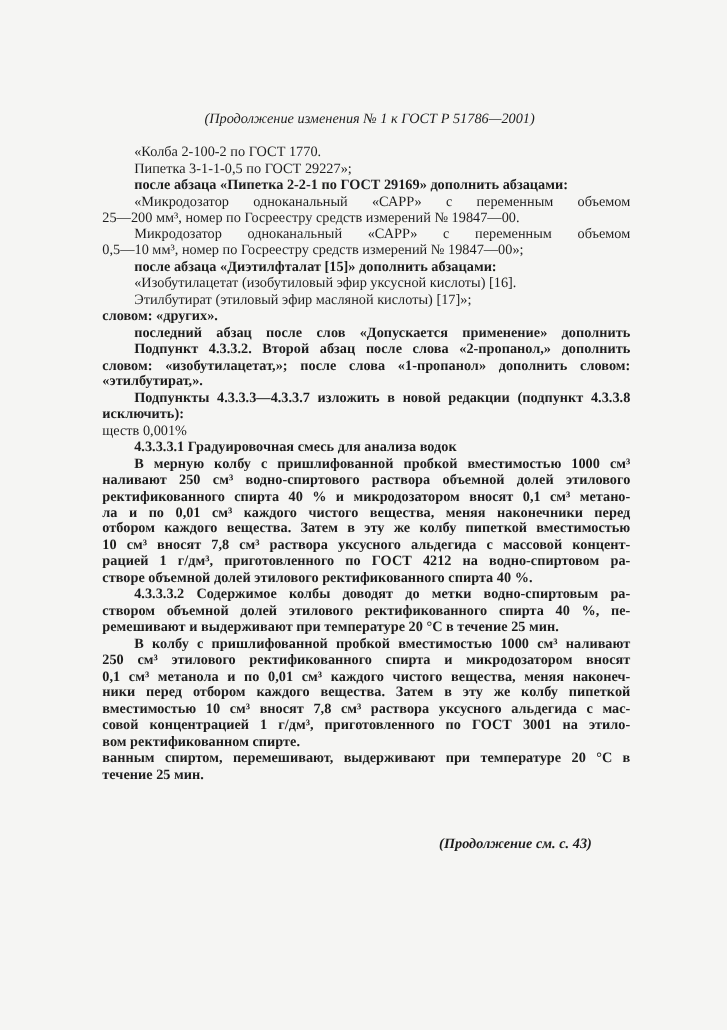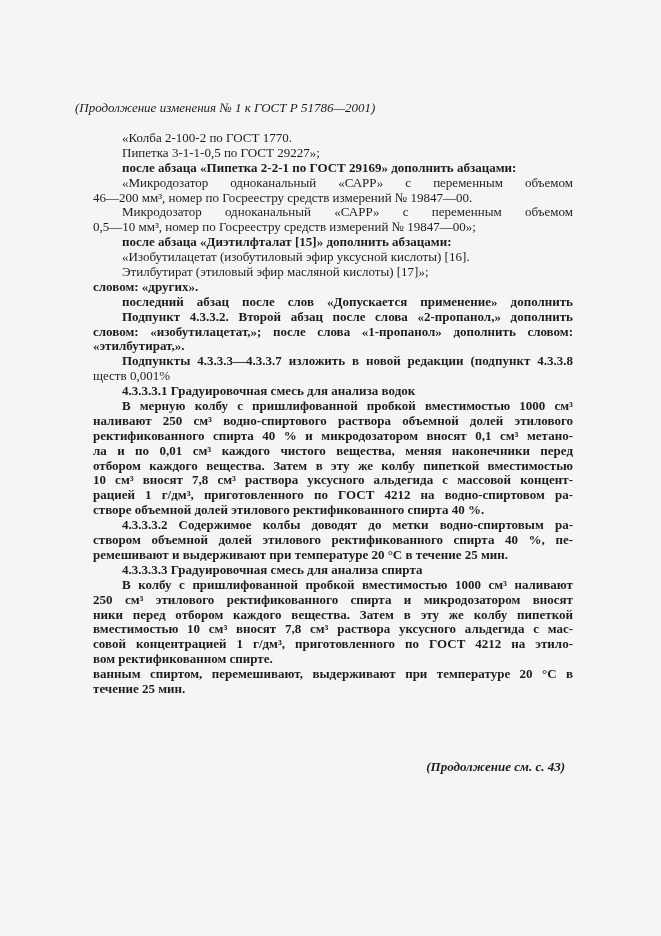--- a/index.html
+++ b/index.html
@@ -15,23 +15,23 @@
     position: relative;
     overflow: hidden;
   }
   .page {
     position: absolute;
     inset: 0;
   }
   .header-note {
     position: absolute;
     top: 100px;
-    left: 75px;
+    left: 105px;
     width: 462px;
-    text-align: left;
+    text-align: center;
     font-style: italic;
     font-size: 13px;
     white-space: nowrap;
   }
   .doc-body {
     position: absolute;
     top: 131px;
     left: 93px;
     width: 480px;
     font-size: 13px;
@@ -50,72 +50,73 @@
   }
   .text-line.indent {
     padding-left: 29px;
   }
   .text-line.bold {
     font-weight: normal;
   }
   .footer-note {
     position: absolute;
     top: 759px;
-    left: 103px;
+    left: 76px;
     width: 462px;
     text-align: right;
     font-style: italic;
     font-size: 13px;
     font-weight: 600;
     white-space: nowrap;
   }
 </style>
 </head>
 <body>
 
 <div class="page">
 
   <div class="header-note">(Продолжение изменения № 1 к ГОСТ Р 51786—2001)</div>
 
   <div class="doc-body">
       <div class="text-line bold indent">«Колба 2-100-2 по ГОСТ 1770.</div>
       <div class="text-line bold indent">Пипетка 3-1-1-0,5 по ГОСТ 29227»;</div>
       <div class="text-line indent">после абзаца «Пипетка 2-2-1 по ГОСТ 29169» дополнить абзацами:</div>
       <div class="text-line bold indent justify">«Микродозатор одноканальный «САРР» с переменным объемом</div>
-      <div class="text-line bold">46—200 мм³, номер по Госреестру средств измерений № 19847—00.</div>
+      <div class="text-line bold">25—200 мм³, номер по Госреестру средств измерений № 19847—00.</div>
       <div class="text-line bold indent justify">Микродозатор одноканальный «САРР» с переменным объемом</div>
       <div class="text-line bold">0,5—10 мм³, номер по Госреестру средств измерений № 19847—00»;</div>
       <div class="text-line indent">после абзаца «Диэтилфталат [15]» дополнить абзацами:</div>
       <div class="text-line bold indent">«Изобутилацетат (изобутиловый эфир уксусной кислоты) [16].</div>
       <div class="text-line bold indent">Этилбутират (этиловый эфир масляной кислоты) [17]»;</div>
       <div class="text-line">словом: «других».</div>
       <div class="text-line indent justify">последний абзац после слов «Допускается применение» дополнить</div>
       <div class="text-line indent justify">Подпункт 4.3.3.2. Второй абзац после слова «2-пропанол,» дополнить</div>
       <div class="text-line justify">словом: «изобутилацетат,»; после слова «1-пропанол» дополнить словом:</div>
       <div class="text-line">«этилбутират,».</div>
       <div class="text-line indent justify">Подпункты 4.3.3.3—4.3.3.7 изложить в новой редакции (подпункт 4.3.3.8</div>
+      <div class="text-line">исключить):</div>
       <div class="text-line bold">ществ 0,001%</div>
       <div class="text-line indent">4.3.3.3.1 Градуировочная смесь для анализа водок</div>
       <div class="text-line indent justify">В мерную колбу с пришлифованной пробкой вместимостью 1000 см³</div>
       <div class="text-line justify">наливают 250 см³ водно-спиртового раствора объемной долей этилового</div>
       <div class="text-line justify">ректификованного спирта 40 % и микродозатором вносят 0,1 см³ метано-</div>
       <div class="text-line justify">ла и по 0,01 см³ каждого чистого вещества, меняя наконечники перед</div>
       <div class="text-line justify">отбором каждого вещества. Затем в эту же колбу пипеткой вместимостью</div>
       <div class="text-line justify">10 см³ вносят 7,8 см³ раствора уксусного альдегида с массовой концент-</div>
       <div class="text-line justify">рацией 1 г/дм³, приготовленного по ГОСТ 4212 на водно-спиртовом ра-</div>
       <div class="text-line">створе объемной долей этилового ректификованного спирта 40 %.</div>
       <div class="text-line indent justify">4.3.3.3.2 Содержимое колбы доводят до метки водно-спиртовым ра-</div>
       <div class="text-line justify">створом объемной долей этилового ректификованного спирта 40 %, пе-</div>
       <div class="text-line">ремешивают и выдерживают при температуре 20 °С в течение 25 мин.</div>
-      <div class="text-line indent">4.3.3.3.3 Градуировочная смесь для анализа спирта</div>
       <div class="text-line indent justify">В колбу с пришлифованной пробкой вместимостью 1000 см³ наливают</div>
       <div class="text-line justify">250 см³ этилового ректификованного спирта и микродозатором вносят</div>
+      <div class="text-line justify">0,1 см³ метанола и по 0,01 см³ каждого чистого вещества, меняя наконеч-</div>
       <div class="text-line justify">ники перед отбором каждого вещества. Затем в эту же колбу пипеткой</div>
       <div class="text-line justify">вместимостью 10 см³ вносят 7,8 см³ раствора уксусного альдегида с мас-</div>
-      <div class="text-line justify">совой концентрацией 1 г/дм³, приготовленного по ГОСТ 4212 на этило-</div>
+      <div class="text-line justify">совой концентрацией 1 г/дм³, приготовленного по ГОСТ 3001 на этило-</div>
       <div class="text-line">вом ректификованном спирте.</div>
       <div class="text-line justify">ванным спиртом, перемешивают, выдерживают при температуре 20 °С в</div>
       <div class="text-line">течение 25 мин.</div>
     </div>
 
   <div class="footer-note">(Продолжение см. с. 43)</div>
 
 </div>
 
 </body></html>

